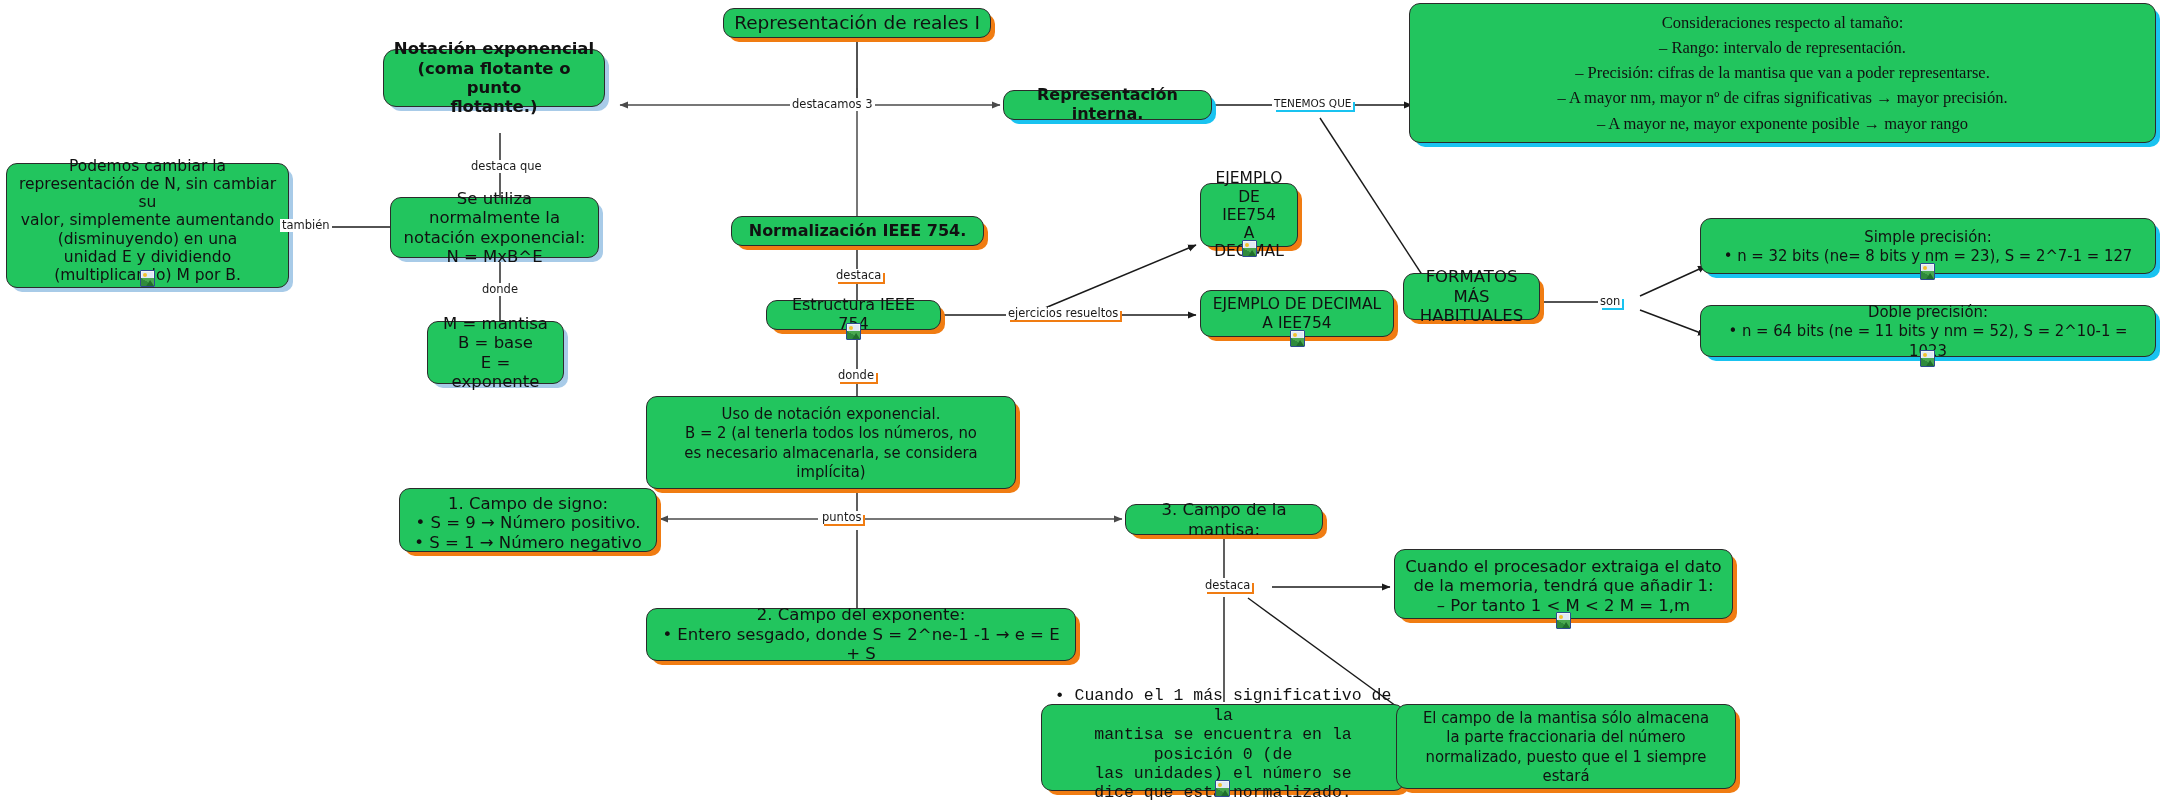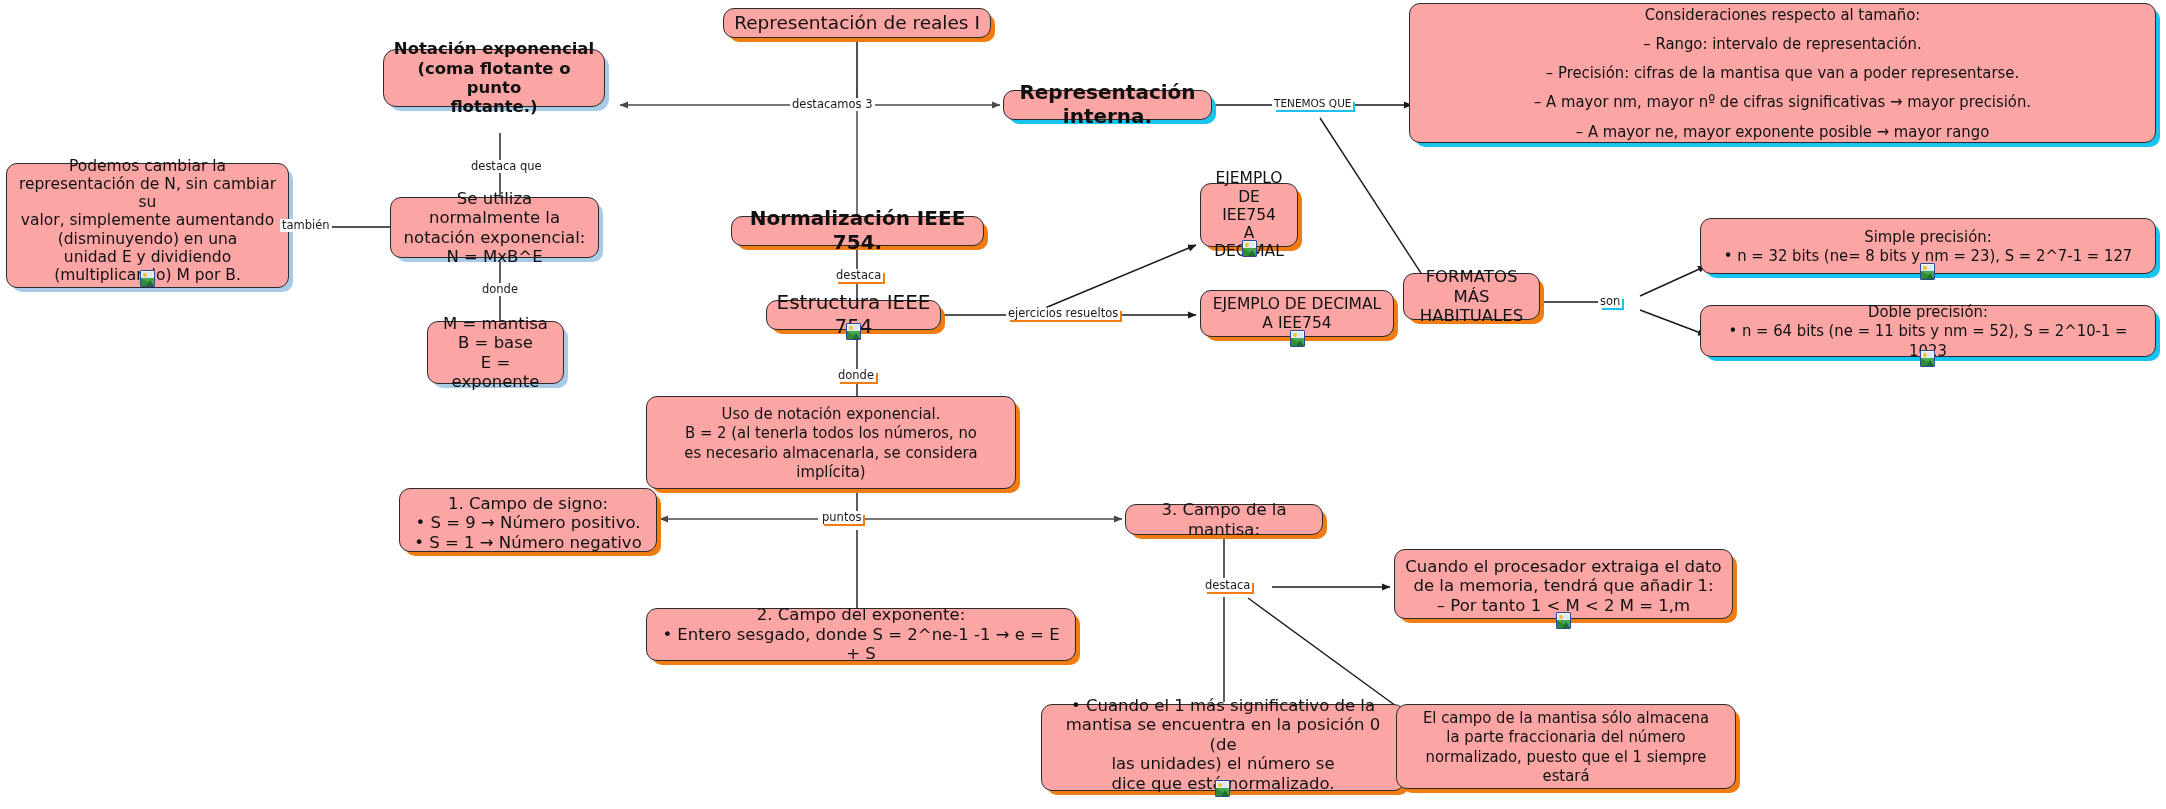--- a/index.html
+++ b/index.html
@@ -19,21 +19,21 @@
   svg#links {
     position: absolute;
     left: 0; top: 0;
     width: 2166px;
     height: 809px;
     pointer-events: none;
   }
   .node {
     position: absolute;
     box-sizing: border-box;
-    background: #fca5a5;
+    background: #22c55e;
     border: 1.6px solid #2b2b2b;
     border-radius: 11px;
     display: flex;
     align-items: center;
     justify-content: flex-start;
     text-align: center;
     color: #111;
     line-height: 1.18;
     padding: 4px 8px;
     z-index: 5;
@@ -47,21 +47,21 @@
     box-shadow: 5px 5px 0 -1px #a8cbe8;
   }
   
   .node.sh-cyan {
     box-shadow: 5px 5px 0 -1px #19c3f0;
   }
   .node .txt { width: 100%; display: block; }
   .bold { font-weight: bold; }
   .f15 { font-size: 15.5px; }
   .f16 { font-size: 16.5px; }
-  .f17 { font-size: 20px; }
+  .f17 { font-size: 16px; }
   .f18 { font-size: 18.5px; }
   .narrowfont { font-family: "DejaVu Sans Condensed", "Liberation Sans", sans-serif; }
 
   
   .elabel {
     position: absolute;
     font-size: 11.5px;
     color: #1a1a1a;
     background: #ffffff;
     padding: 0 2px 1px 2px;
@@ -171,21 +171,21 @@
       <span>Notación exponencial</span><br>
       <span>(coma flotante o punto</span><br>
       <span>flotante.)</span>
     </span>
   </div>
 
   <div class="node sh-cyan f17 bold" style="left:1003px; top:90px; width:209px; height:30px;">
     <span class="txt">Representación interna.</span>
   </div>
 
-  <div class="node sh-cyan f16 narrowfont" style="left:1409px; top:3px; width:747px; height:140px; display:block; padding:1px 12px; text-align:center;">
+  <div class="node sh-cyan f16 narrowfont" style="left:1409px; top:3px; width:747px; height:140px; display:block; padding:9px 12px; text-align:center;font-family:Liberation Serif, serif;">
     <div style="display:flex; flex-direction:column; justify-content:space-between; height:100%;">
       <div>Consideraciones respecto al tamaño:</div>
       <div>– Rango: intervalo de representación.</div>
       <div>– Precisión: cifras de la mantisa que van a poder representarse.</div>
       <div>– A mayor nm, mayor nº de cifras significativas → mayor precisión.</div>
       <div>– A mayor ne, mayor exponente posible → mayor rango</div>
     </div>
   </div>
 
   <div class="node sh-blue f15" style="left:6px; top:163px; width:283px; height:125px; padding-bottom:14px;">
@@ -330,21 +330,21 @@
       <span>– Por tanto 1 &lt; M &lt; 2 M = 1,m</span>
     </span>
   </div>
   <div class="picicon" style="left:1556px; top:612px;">
     <div class="sky"></div>
       <div class="sun"></div>
       <div class="hill"></div>
       <div class="hill2"></div>
   </div>
 
-  <div class="node sh-orange f16" style="left:1041px; top:704px; width:364px; height:87px; padding-bottom:10px;">
+  <div class="node sh-orange f16" style="left:1041px; top:704px; width:364px; height:87px; padding-bottom:10px;font-family:Liberation Mono, monospace;">
     <span class="txt">
       <span>• Cuando el 1 más significativo de la</span><br>
       <span>mantisa se encuentra en la posición 0 (de</span><br>
       <span>las unidades) el número se</span><br>
       <span>dice que está normalizado.</span>
     </span>
   </div>
   <div class="picicon" style="left:1215px; top:780px;">
     <div class="sky"></div>
       <div class="sun"></div>

